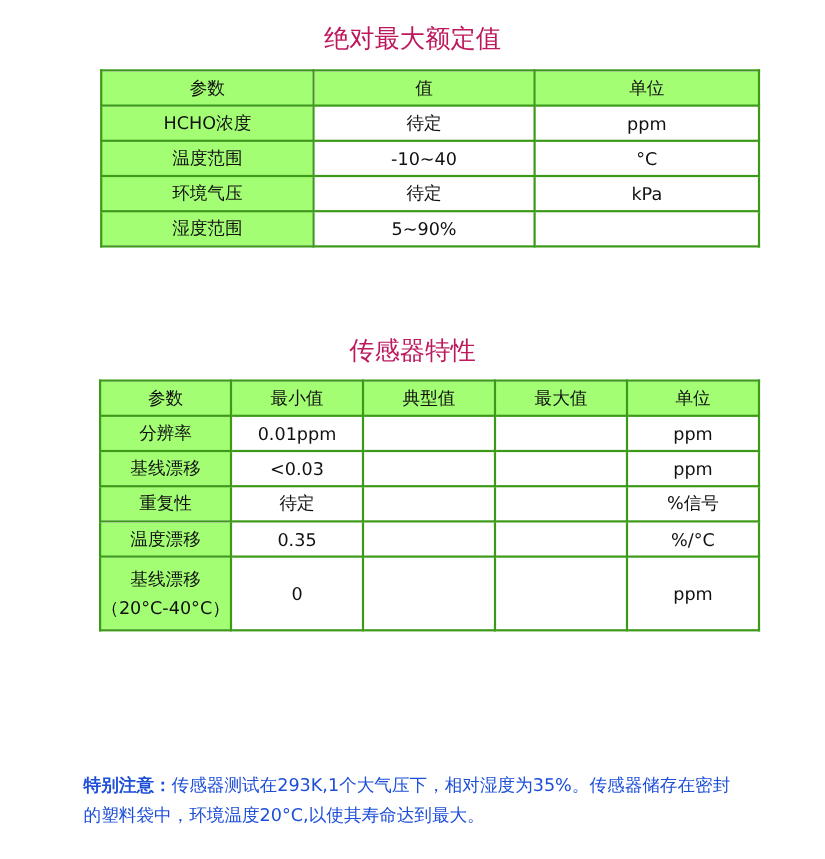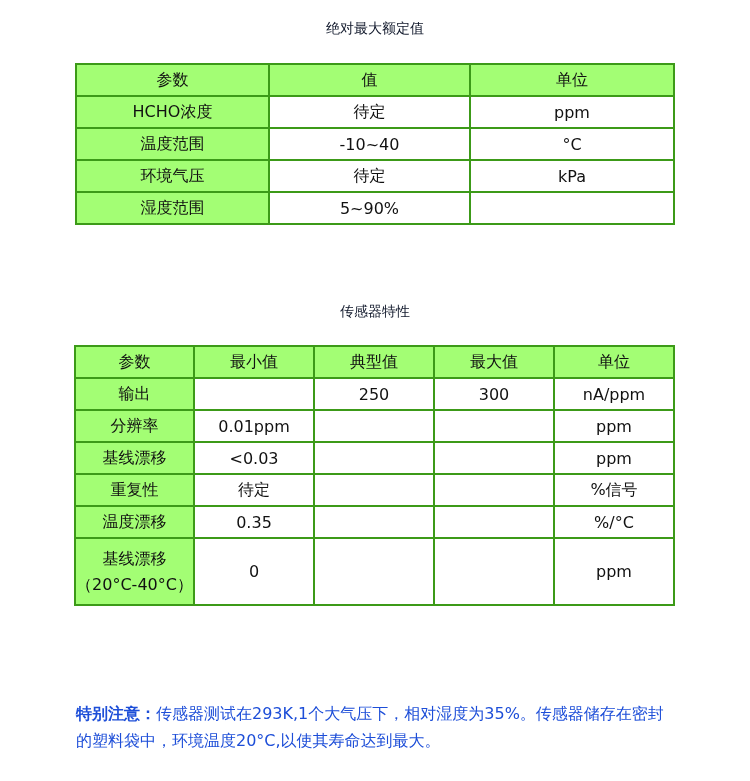--- a/index.html
+++ b/index.html
@@ -1,22 +1,22 @@
 <!DOCTYPE html>
 <html><head>
 <meta charset="utf-8">
 <style>
   html, body { margin: 0; padding: 0; background: #ffffff; }
   body { width: 750px; height: 781px; position: relative; overflow: hidden;
          font-family: "DejaVu Sans", "Liberation Sans", sans-serif; color: #111; }
   .title { position: absolute; left: 0; width: 750px; text-align: center;
-           font-size: 14px; letter-spacing: 0px; color: #0f172a; }
+           font-size: 23px; letter-spacing: 0px; color: #be185d; }
   #t1-title { top: 20px; }
   #t2-title { top: 303px; }
-  table { position: absolute; border-collapse: collapse; table-layout: fixed; }
+  table { position: absolute; border-collapse: collapse; table-layout: fixed; margin-left: 16px; }
   td { border: 2px solid #3c9a18; text-align: center; padding: 0; font-size: 16px;
        color: #111; overflow: hidden; white-space: nowrap; }
   td.green { background: #a3fe74; }
   #table1 { left: 75px; top: 63px; width: 598px; }
   #table1 td { height: 30px; }
   #table2 { left: 74px; top: 345px; width: 599px; }
   #table2 td { height: 30px; }
   #table2 td.tall { height: 65px; line-height: 26px; white-space: normal; }
   .note { position: absolute; left: 76px; top: 700px; width: 600px;
           color: #1d4ed8; font-size: 16px; line-height: 27px; }
@@ -74,27 +74,20 @@
     </colgroup>
   <tbody>
       <tr>
     <td class="green">参数</td>
     <td class="green">最小值</td>
     <td class="green">典型值</td>
     <td class="green">最大值</td>
     <td class="green">单位</td>
   </tr>
   <tr>
-    <td class="green">输出</td>
-    <td></td>
-    <td>250</td>
-    <td>300</td>
-    <td>nA/ppm</td>
-  </tr>
-  <tr>
     <td class="green">分辨率</td>
     <td>0.01ppm</td>
     <td></td>
     <td></td>
     <td>ppm</td>
   </tr>
   <tr>
     <td class="green">基线漂移</td>
     <td>&lt;0.03</td>
     <td></td>

